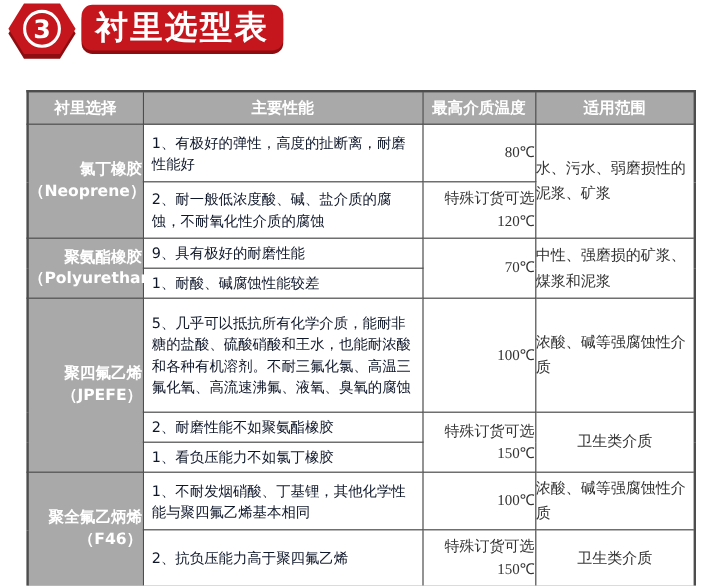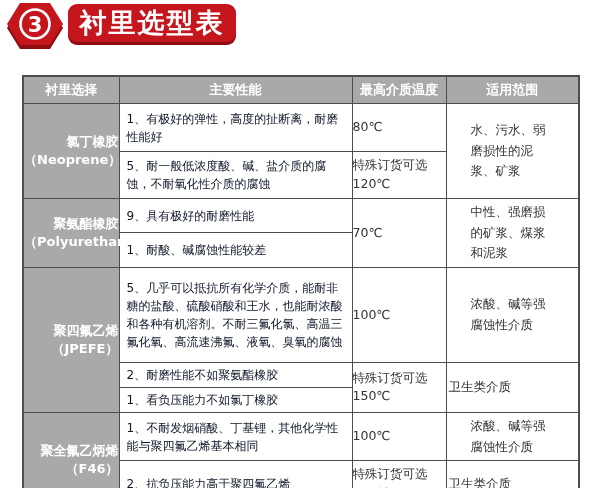--- a/index.html
+++ b/index.html
@@ -32,28 +32,28 @@
   }
   td.name{
     background:#a9a9a9;color:#ffffff;font-weight:bold;text-align:right;
     font-size:13px;line-height:1.35;white-space:pre-line;
   }
   td.perf{
     font-size:12px;color:#0f172a;text-align:left;
     padding:3px 6px 3px 7px;line-height:1.5;
   }
   td.temp{
-    font-size:12.5px;color:#333333;text-align:left;
-    white-space:pre-line;line-height:1.5;
+    font-size:12.5px;color:#333333;text-align:right;
+    white-space:pre-line;line-height:1.5;font-family:Liberation Serif, serif;
   }
   td.range{
     font-size:12.5px;color:#333333;text-align:left;
-    padding:3px 24px;line-height:1.65;
+    padding:3px 0;line-height:1.65;
   }
-  td.range.center{padding:3px 2px;}
+  td.range.center{text-align:center;padding:3px 2px;}
   col.c1{width:96px;}col.c2{width:233px;}col.c3{width:94px;}col.c4{width:133px;}
 </style>
 </head>
 <body>
 
 <div class="hdr">
   <svg class="badge" viewBox="0 0 62 54">
     <polygon points="16,7 46,7 59,28 46,49 16,49 3,28" fill="#8e0d10"></polygon>
     <polygon points="16,3 46,3 59,24 46,45 16,45 3,24" fill="#c4161c"></polygon>
     <circle cx="31" cy="24" r="14.5" fill="none" stroke="#ffffff" stroke-width="2.6"></circle>
@@ -82,21 +82,21 @@
   <tbody>
 
     <tr style="height:48px">
       <td class="name" rowspan="2">氯丁橡胶
 （Neoprene）</td>
       <td class="perf">1、有极好的弹性，高度的扯断离，耐磨性能好</td>
       <td class="temp">80℃</td>
       <td class="range" rowspan="2">水、污水、弱磨损性的泥浆、矿浆</td>
     </tr>
     <tr style="height:47px">
-      <td class="perf">5、耐一般低浓度酸、碱、盐介质的腐蚀，不耐氧化性介质的腐蚀</td>
+      <td class="perf">2、耐一般低浓度酸、碱、盐介质的腐蚀，不耐氧化性介质的腐蚀</td>
       <td class="temp">特殊订货可选
 120℃</td>
     </tr>
 
     <tr style="height:25px">
       <td class="name" rowspan="2">聚氨酯橡胶
 （Polyurethane）</td>
       <td class="perf">9、具有极好的耐磨性能</td>
       <td class="temp" rowspan="2">70℃</td>
       <td class="range" rowspan="2">中性、强磨损的矿浆、煤浆和泥浆</td>

